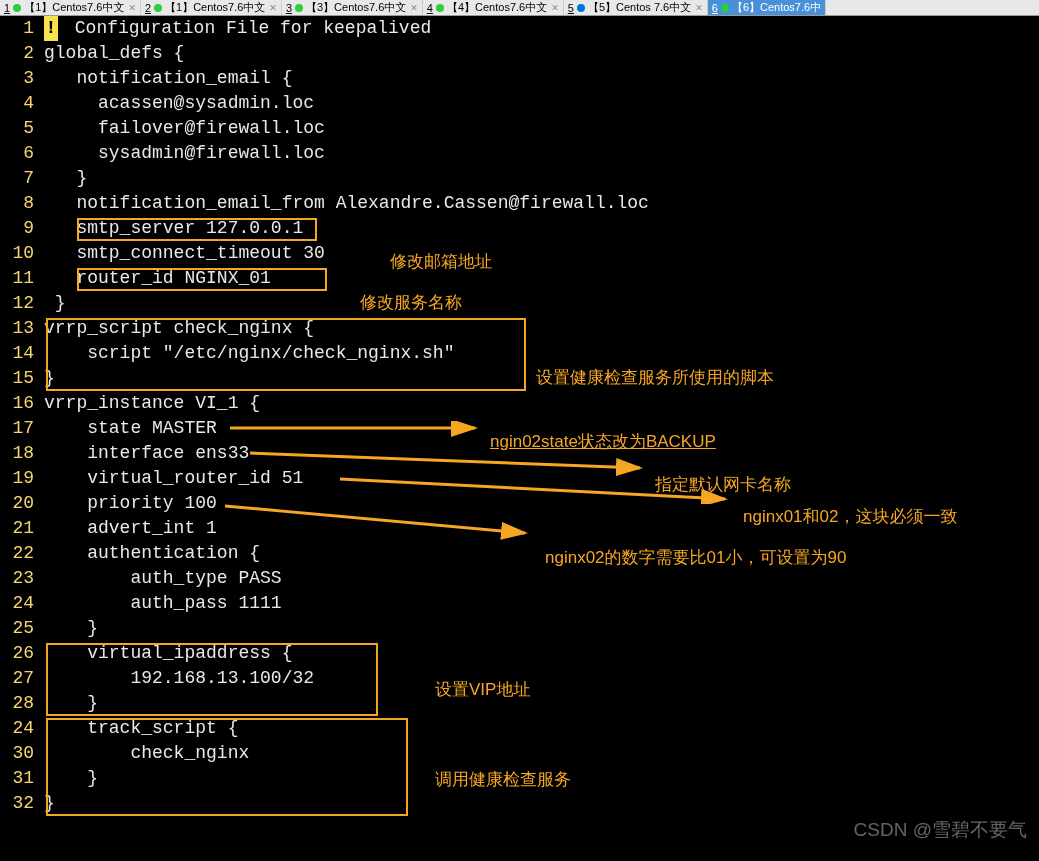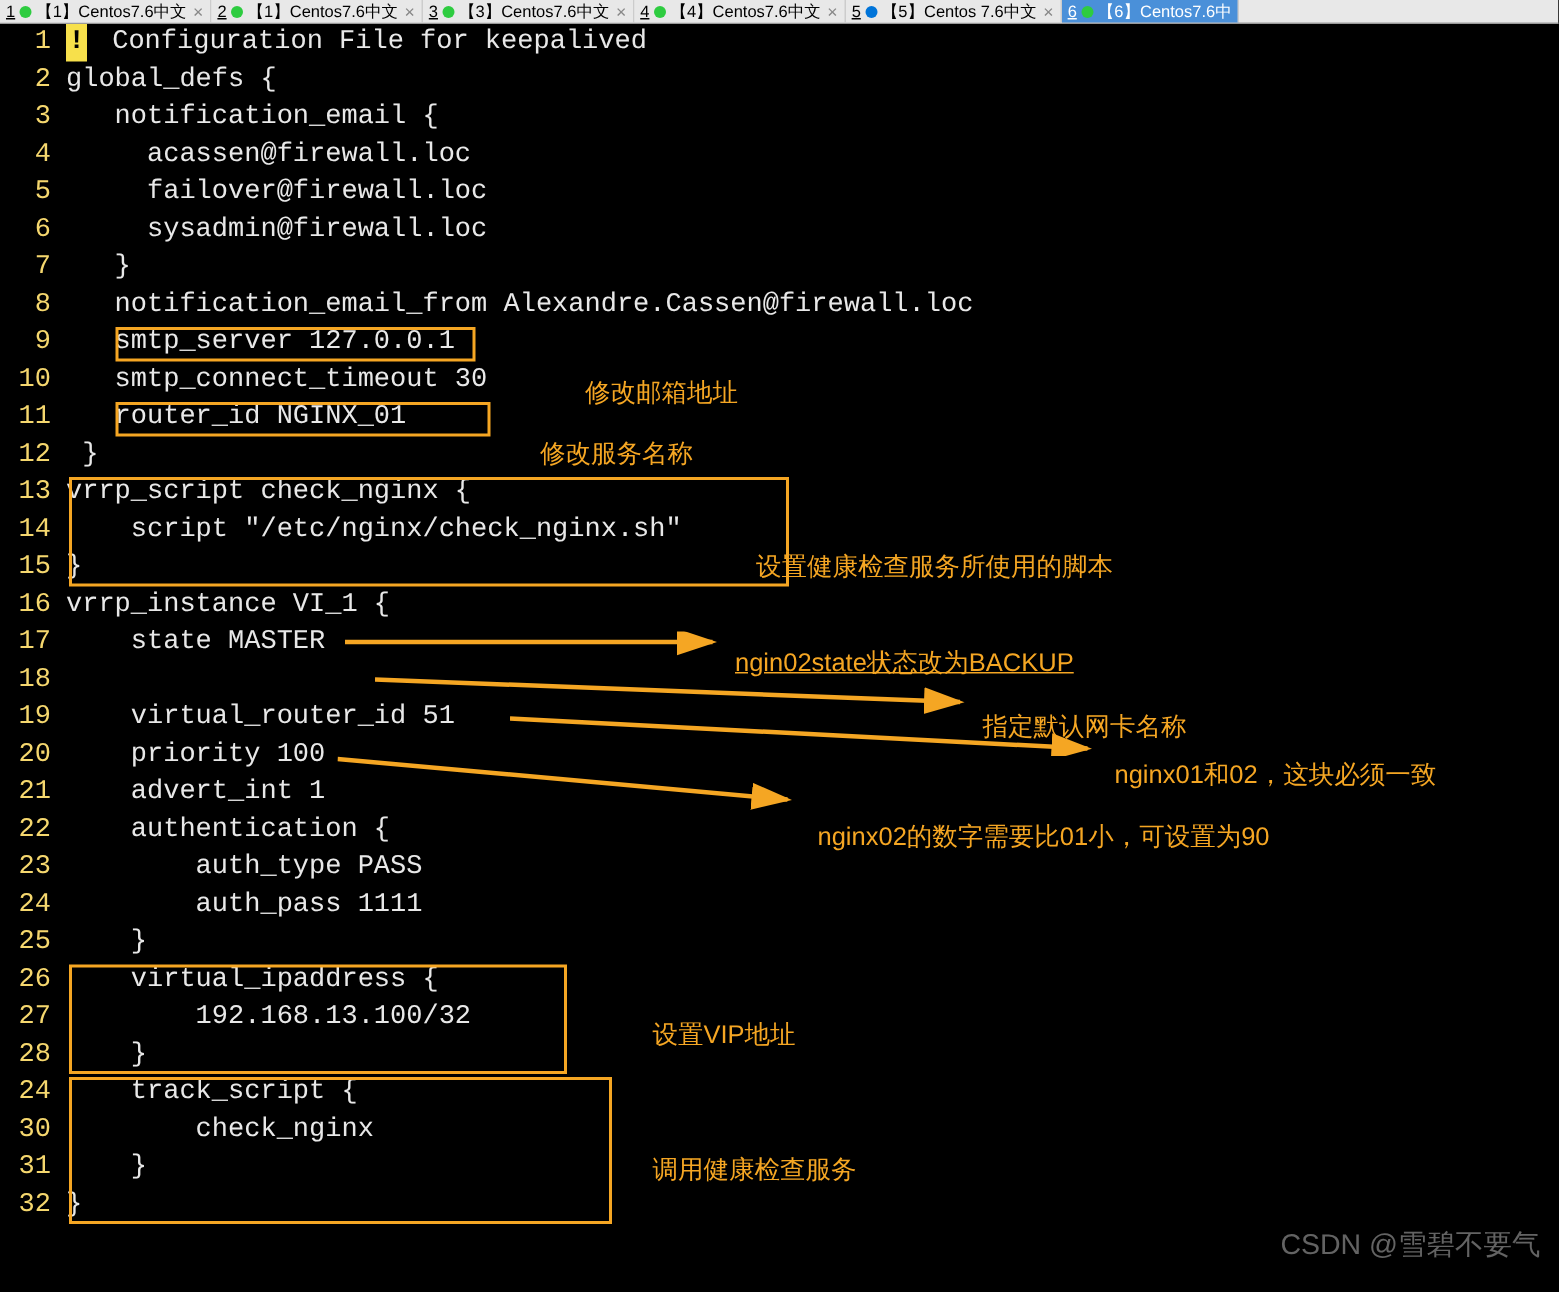--- a/index.html
+++ b/index.html
@@ -140,21 +140,21 @@
   <div class="line">
       <span class="gutter">2</span>
       <span class="code">global_defs {</span>
     </div>
   <div class="line">
       <span class="gutter">3</span>
       <span class="code">   notification_email {</span>
     </div>
   <div class="line">
       <span class="gutter">4</span>
-      <span class="code">     acassen@firewall.loc</span>
+      <span class="code">     acassen@sysadmin.loc</span>
     </div>
   <div class="line">
       <span class="gutter">5</span>
       <span class="code">     failover@firewall.loc</span>
     </div>
   <div class="line">
       <span class="gutter">6</span>
       <span class="code">     sysadmin@firewall.loc</span>
     </div>
   <div class="line">
@@ -196,20 +196,21 @@
   <div class="line">
       <span class="gutter">16</span>
       <span class="code">vrrp_instance VI_1 {</span>
     </div>
   <div class="line">
       <span class="gutter">17</span>
       <span class="code">    state MASTER</span>
     </div>
   <div class="line">
       <span class="gutter">18</span>
+      <span class="code">    interface ens33</span>
     </div>
   <div class="line">
       <span class="gutter">19</span>
       <span class="code">    virtual_router_id 51</span>
     </div>
   <div class="line">
       <span class="gutter">20</span>
       <span class="code">    priority 100</span>
     </div>
   <div class="line">
@@ -262,21 +263,21 @@
     </div>
 
   <div class="box" style="left:77px; top:202px; width:240px; height:23px;"></div>
   <div class="box" style="left:77px; top:252px; width:250px; height:23px;"></div>
   <div class="box" style="left:46px; top:302px; width:480px; height:73px;"></div>
   <div class="box" style="left:46px; top:627px; width:332px; height:73px;"></div>
   <div class="box" style="left:46px; top:702px; width:362px; height:98px;"></div>
 
   <div class="anno" style="left:390px; top:222px;">修改邮箱地址</div>
   <div class="anno" style="left:360px; top:263px;">修改服务名称</div>
-  <div class="anno" style="left:504px; top:338px;">设置健康检查服务所使用的脚本</div>
+  <div class="anno" style="left:536px; top:338px;">设置健康检查服务所使用的脚本</div>
   <div class="anno" style="left:490px; top:402px;text-decoration:underline;">ngin02state状态改为BACKUP</div>
   <div class="anno" style="left:655px; top:445px;">指定默认网卡名称</div>
   <div class="anno" style="left:743px; top:477px;">nginx01和02，这块必须一致</div>
   <div class="anno" style="left:545px; top:518px;">nginx02的数字需要比01小，可设置为90</div>
   <div class="anno" style="left:435px; top:650px;">设置VIP地址</div>
   <div class="anno" style="left:435px; top:740px;">调用健康检查服务</div>
 
   <svg class="arrow" style="left:230px; top:405px;" width="255" height="20">
       <defs>
         <marker id="ah" markerWidth="10" markerHeight="10" refX="8" refY="3" orient="auto">

